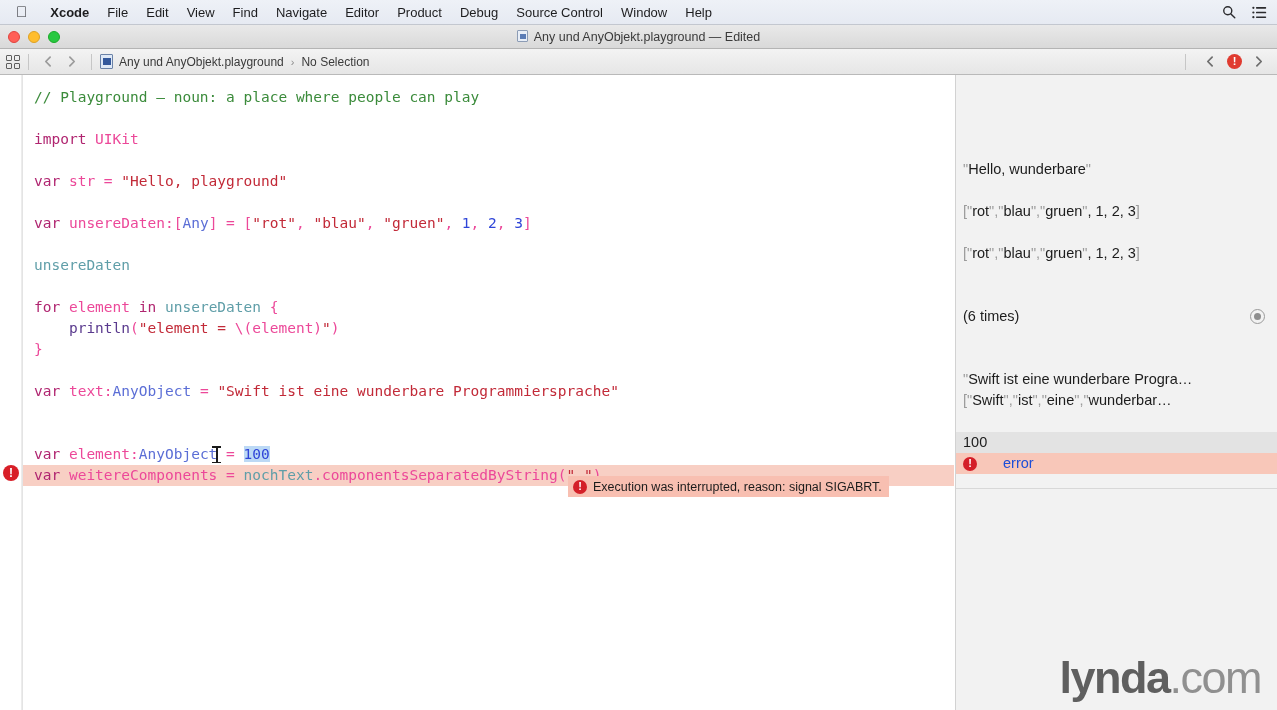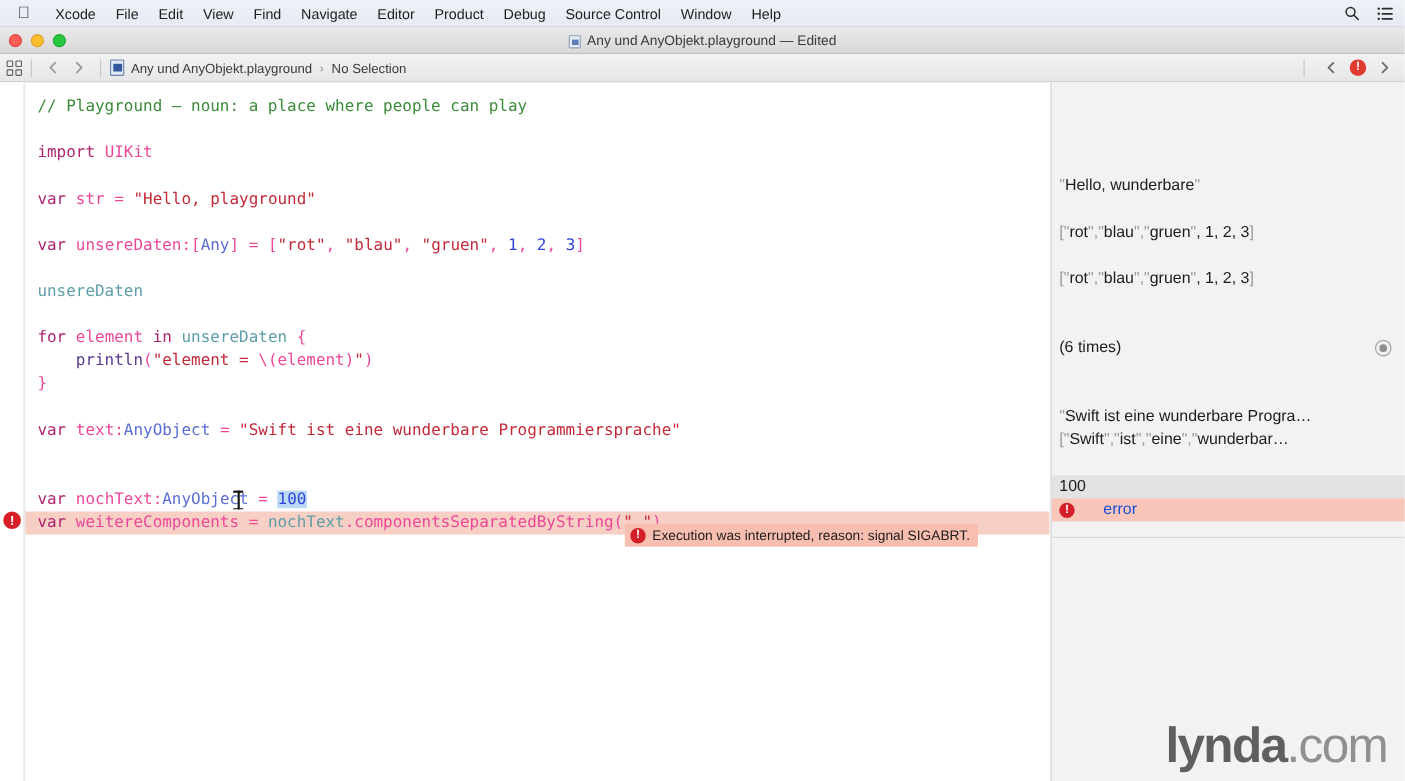--- a/index.html
+++ b/index.html
@@ -27,21 +27,21 @@
     font-size: 15px; line-height: 1;
     margin: 0 14px 0 6px;
     position: relative; top: -1px;
     color: #2a2a2e;
   }
   #menubar .mitem {
     padding: 2px 9px;
     white-space: nowrap;
     color: #1d1d1f;
   }
-  #menubar .mitem.bold { font-weight: normal; }
+  #menubar .mitem.bold { font-weight: bold; }
   #menubar .spacer { flex: 1 1 auto; }
   #menubar .right-ic {
     margin-left: 16px;
     display: flex; align-items: center;
     color: #2b2b2e;
   }
 
   .glyph-search { width: 14px; height: 14px; }
   .glyph-list { width: 15px; height: 13px; }
 
@@ -57,21 +57,21 @@
     color: #3a3a3a;
   }
   #traffic {
     position: absolute; left: 8px; top: 0; height: 24px;
     display: flex; align-items: center; gap: 8px;
   }
   .tl { width: 12px; height: 12px; border-radius: 50%; display: block; }
   .tl.red    { background: #ff5f57; border: 1px solid #e0443e; }
   .tl.yellow { background: #ffbd2e; border: 1px solid #dea123; }
   .tl.green  { background: #28c840; border: 1px solid #1aab29; }
-  #title-text { display: flex; align-items: flex-end; gap: 6px; }
+  #title-text { display: flex; align-items: flex-start; gap: 6px; }
   .doc-icon-sm {
     width: 11px; height: 12px;
     background: #e8eef7;
     border: 1px solid #8c9cb5;
     border-radius: 1px;
     display: inline-block;
     position: relative;
   }
   .doc-icon-sm::after {
     content: "";
@@ -393,21 +393,21 @@
   <div id="editor">
       <div class="code-line" style="top: 12px;"><span class="cmt">// Playground — noun: a place where people can play</span></div>
       <div class="code-line" style="top: 54px;"><span class="kw">import</span><span class="pln"> UIKit</span></div>
       <div class="code-line" style="top: 96px;"><span class="kw">var</span><span class="pln"> str = </span><span class="str">"Hello, playground"</span></div>
       <div class="code-line" style="top: 138px;"><span class="kw">var</span><span class="pln"> unsereDaten:[</span><span class="typ">Any</span><span class="pln">] = [</span><span class="str">"rot"</span><span class="pln">, </span><span class="str">"blau"</span><span class="pln">, </span><span class="str">"gruen"</span><span class="pln">, </span><span class="num">1</span><span class="pln">, </span><span class="num">2</span><span class="pln">, </span><span class="num">3</span><span class="pln">]</span></div>
       <div class="code-line" style="top: 180px;"><span class="idf">unsereDaten</span></div>
       <div class="code-line" style="top: 222px;"><span class="kw">for</span><span class="pln"> element </span><span class="kw">in</span><span class="pln"> </span><span class="idf">unsereDaten</span><span class="pln"> {</span></div>
       <div class="code-line" style="top: 243px;"><span class="pln">    </span><span class="fn">println</span><span class="pln">(</span><span class="str">"element = </span><span class="pln">\(element)</span><span class="str">"</span><span class="pln">)</span></div>
       <div class="code-line" style="top: 264px;"><span class="pln">}</span></div>
       <div class="code-line" style="top: 306px;"><span class="kw">var</span><span class="pln"> text:</span><span class="typ">AnyObject</span><span class="pln"> = </span><span class="str">"Swift ist eine wunderbare Programmiersprache"</span></div>
-      <div class="code-line" style="top: 369px;"><span class="kw">var</span><span class="pln"> nochText:</span><span class="typ">AnyObject</span><span class="pln"> = </span><span class="num sel-blue">100</span></div>
+      <div class="code-line" style="top: 369px;"><span class="kw">var</span><span class="pln"> element:</span><span class="typ">AnyObject</span><span class="pln"> = </span><span class="num sel-blue">100</span></div>
       <div class="code-row-hl" style="top: 390px;"></div>
       <div class="code-line" style="top: 390px;"><span class="kw">var</span><span class="pln"> weitereComponents = </span><span class="idf">nochText</span><span class="pln">.componentsSeparatedByString(</span><span class="str">" "</span><span class="pln">)</span></div>
     </div>
 
   <div class="gutter-err" style="top:390px;">
     <span>!</span>
   </div>
 
   <div id="ibeam" style="left:212px; top:371px;">
       <i></i>

